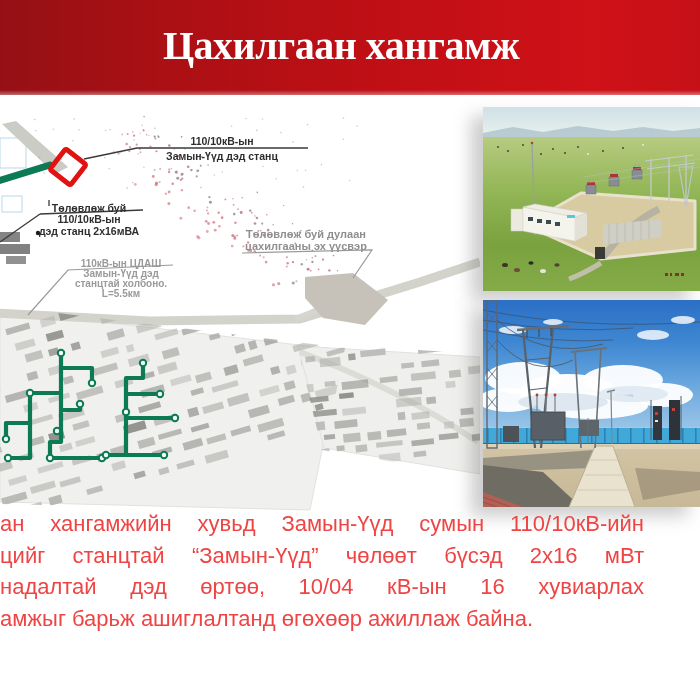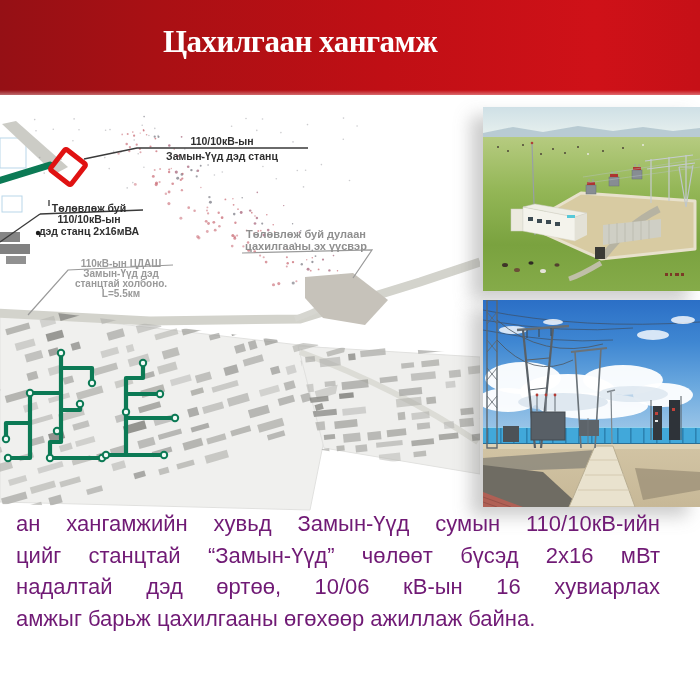--- a/index.html
+++ b/index.html
@@ -4,36 +4,36 @@
 <style>
   html,body{margin:0;padding:0;background:#fff;}
   .slide{position:relative;width:700px;height:700px;background:#fff;overflow:hidden;
          font-family:"Liberation Sans",sans-serif;}
   
   .banner{position:absolute;left:0;top:0;width:700px;height:95px;
           background:linear-gradient(90deg,#951015 0%,#a91014 22%,#c00f15 55%,#cf1118 85%,#c61017 100%);}
   .banner:after{content:"";position:absolute;left:0;bottom:0;width:100%;height:5px;
           background:linear-gradient(rgba(255,255,255,0),rgba(255,255,255,.38));}
   .banner h1{position:absolute;left:163px;top:26px;margin:0;color:#fff;
-          font-family:"Liberation Serif",serif;font-weight:700;font-size:31px;line-height:1;
+          font-family:"Liberation Serif",serif;font-weight:700;font-size:40px;line-height:1;
           letter-spacing:-.5px;white-space:nowrap;}
   
   .map{position:absolute;left:0;top:110px;width:480px;height:420px;}
   .map svg{display:block;}
   .maplabel{font-family:"Liberation Sans",sans-serif;font-weight:700;}
   .lbl-dark{fill:#2e2e2e;font-size:10.5px;}
   .lbl-gray{fill:#8f8f8f;font-size:11px;}
   .lbl-gray-s{fill:#9a9a9a;font-size:10px;}
   
   .photo{position:absolute;margin:0;padding:0;box-shadow:-12px 9px 16px rgba(110,110,110,.35);}
   .photo svg{display:block;}
   .photo1{left:483px;top:107px;width:217px;height:184px;}
   .photo2{left:483px;top:300px;width:217px;height:207px;}
   
-  .para{position:absolute;left:16px;top:508px;width:644px;color:#701a75;
+  .para{position:absolute;left:0;top:508px;width:644px;color:#ef4444;
         font-size:22px;line-height:31.5px;}
   .para p{margin:0;text-align:justify;text-align-last:justify;white-space:nowrap;}
   .para p.last{text-align-last:left;}
 </style>
 </head>
 <body>
 
 <div class="slide">
 
   <header class="banner">
@@ -768,17 +768,17 @@
         <rect x="172" y="120" width="3" height="2" fill="#e8e8e8"></rect>
         <line x1="168" y1="100" x2="168" y2="140" stroke="#555c62" stroke-width="1"></line>
         <line x1="198" y1="96" x2="198" y2="140" stroke="#555c62" stroke-width="1"></line>
       </g>
     </svg>
   </figure>
 
   <div class="para">
     <p>ан хангамжийн хувьд Замын-Үүд сумын 110/10кВ-ийн</p>
     <p>цийг станцтай “Замын-Үүд” чөлөөт бүсэд 2х16 мВт</p>
-    <p>надалтай дэд өртөө, 10/06 кВ-ын 16 хувиарлах</p>
-    <p class="last">амжыг барьж цахилгааны өгөхөөр ажиллаж байна.</p>
+    <p>надалтай дэд өртөө, 10/04 кВ-ын 16 хувиарлах</p>
+    <p class="last">амжыг барьж ашиглалтанд өгөхөөр ажиллаж байна.</p>
   </div>
 
 </div>
 
 </body></html>

